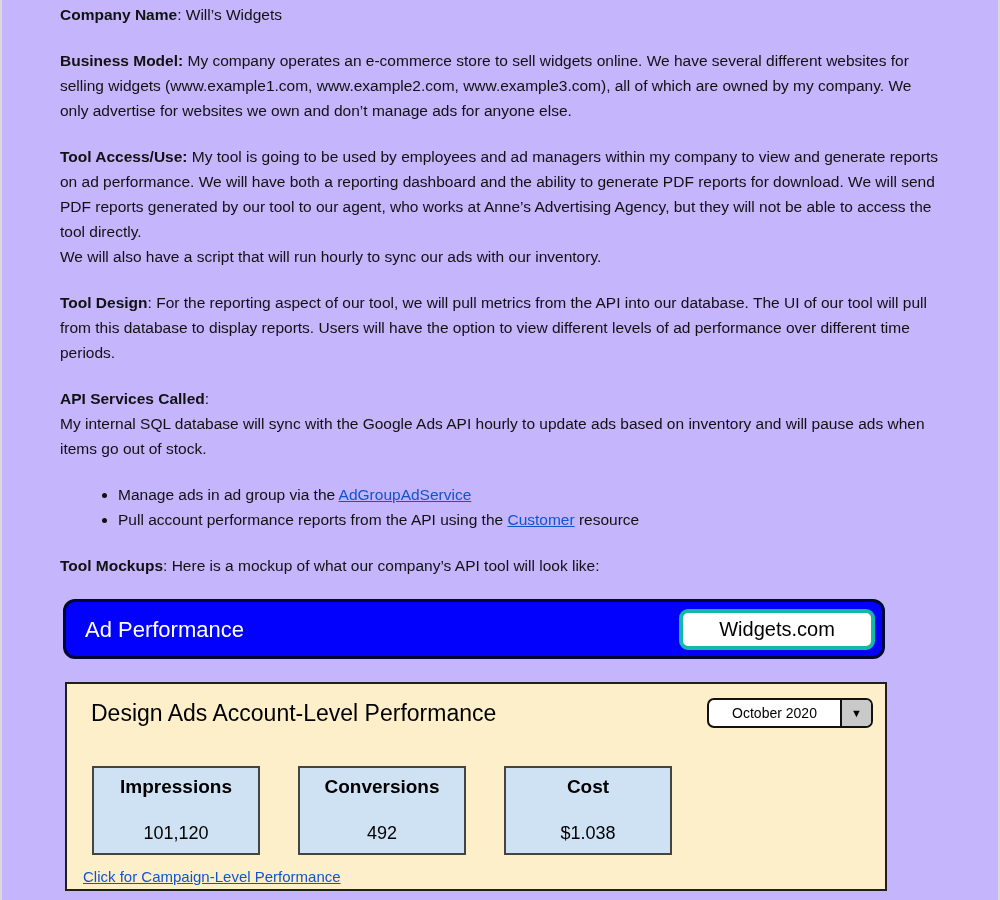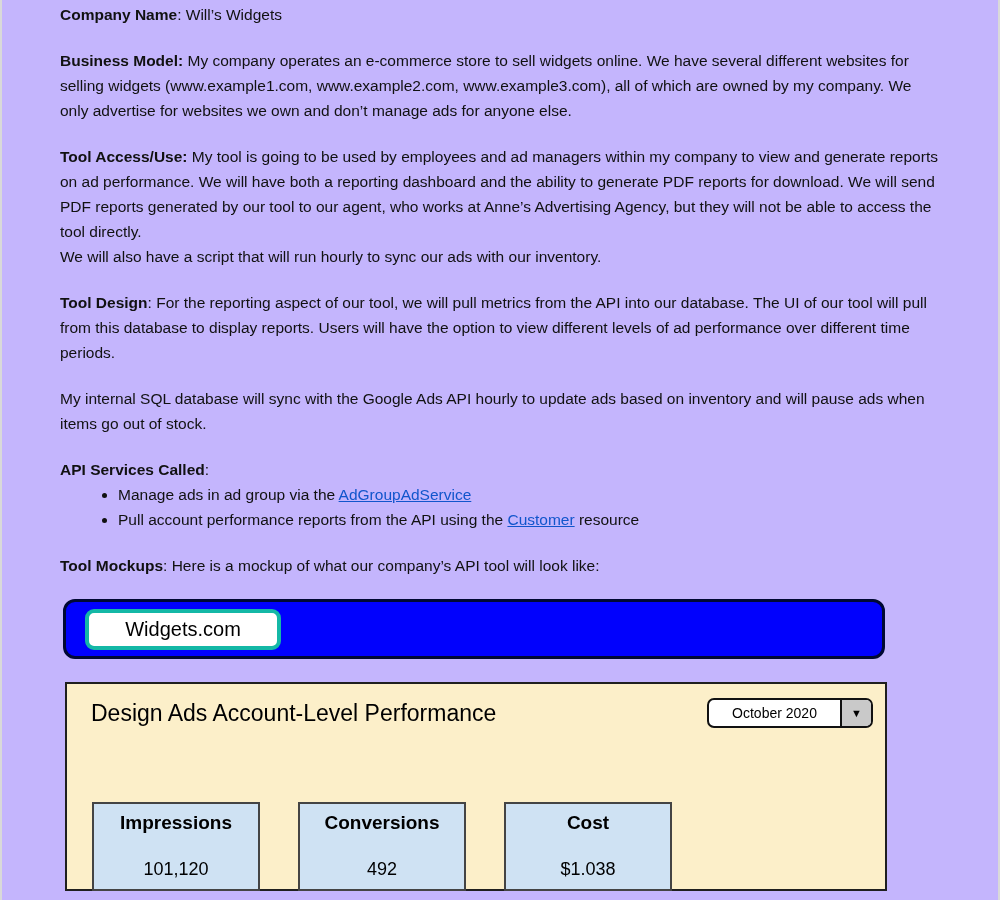--- a/index.html
+++ b/index.html
@@ -84,21 +84,20 @@
   }
   .dd-arrow { font-size:11px; color:#000; }
 
   .cards { display:flex; gap:38px; margin:36px 0 0 13px; }
   .card {
     width:168px; height:89px;
     background:var(--card-bg);
     border:2px solid #444444;
     display:flex; flex-direction:column; justify-content:space-between; align-items:center;
     padding:9px 0 11px 0;
-    margin-top:36px;
   }
   .card-label { font-weight:bold; font-size:19px; line-height:1; color:#000; }
   .card-value { font-size:18px; line-height:1; color:#000; }
 
   .panel-link { display:inline-block; margin:9px 0 0 4px; font-size:15px; }
 </style>
 </head>
 <body>
 
 <div class="page">
@@ -113,42 +112,43 @@
     </p>
 
     <p class="para">
       <b class="seclabel">Tool Access/Use:</b><span> My tool is going to be used by employees and ad managers within my company to view and generate reports on ad performance. We will have both a reporting dashboard and the ability to generate PDF reports for download. We will send PDF reports generated by our tool to our agent, who works at Anne’s Advertising Agency, but they will not be able to access the tool directly.</span><span class="blockline">We will also have a script that will run hourly to sync our ads with our inventory.</span>
     </p>
 
     <p class="para">
       <b class="seclabel">Tool Design</b><span>: For the reporting aspect of our tool, we will pull metrics from the API into our database. The UI of our tool will pull from this database to display reports. Users will have the option to view different levels of ad performance over different time periods.</span>
     </p>
 
+    <p class="para tight">
+      <b class="seclabel">API Services Called</b><span>:</span>
+    </p>
+
     <p class="para">
       <span>My internal SQL database will sync with the Google Ads API hourly to update ads based on inventory and will pause ads when items go out of stock.</span>
-    </p>
-
-    <p class="para tight">
-      <b class="seclabel">API Services Called</b><span>:</span>
     </p>
 
     <ul class="bullets">
       <li>
         <span>Manage ads in ad group via the </span><a class="doclink">AdGroupAdService</a><span></span>
       </li>
       <li>
         <span>Pull account performance reports from the API using the </span><a class="doclink">Customer</a><span> resource</span>
       </li>
     </ul>
 
     <p class="para">
       <b class="seclabel">Tool Mockups</b><span>: Here is a mockup of what our company’s API tool will look like:</span>
     </p>
 
     <div class="banner">
+      <span class="banner-title">Ad Performance</span>
       <span class="banner-btn">Widgets.com</span>
     </div>
 
     <div class="panel">
       <div class="panel-head">
         <span class="panel-title">Design Ads Account-Level Performance</span>
         <span class="dropdown">
           <span class="dd-value">October 2020</span>
           <span class="dd-btn">
               <span class="dd-arrow">▼</span>

